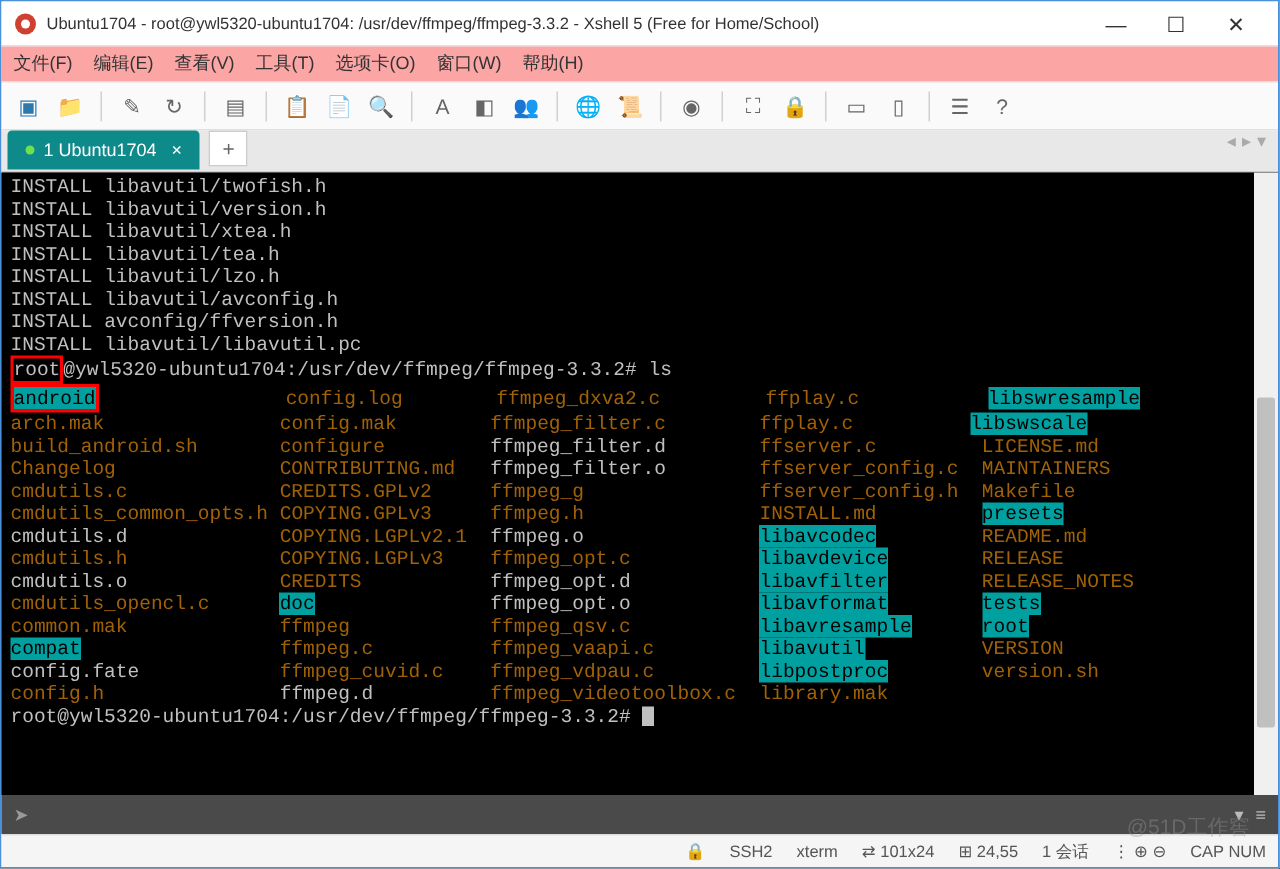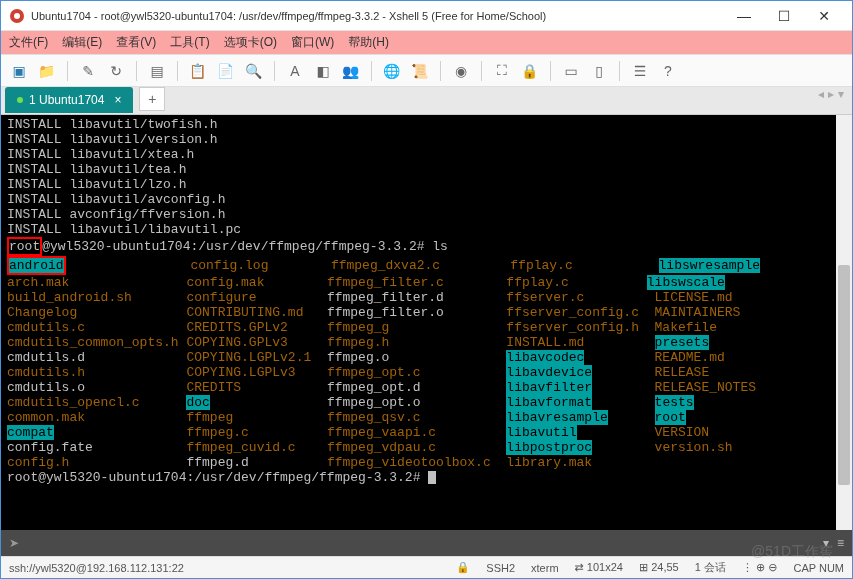--- a/index.html
+++ b/index.html
@@ -142,21 +142,20 @@
       </div>
   </div>
 
   <div class="inputbar">
     <span class="icon">➤</span>
     <span style="margin-left:auto">▾</span>
     <span>≡</span>
   </div>
 
   <div class="statusbar">
-    <span>ssh://ywl5320@192.168.112.131:22</span>
     <span class="spacer"></span>
     <span>🔒</span>
     <span>SSH2</span>
     <span>xterm</span>
     <span>⇄ <span>101x24</span></span>
     <span>⊞ <span>24,55</span></span>
     <span>1 会话</span>
     <span>⋮ ⊕ ⊖</span>
     <span>CAP  NUM</span>
   </div>

